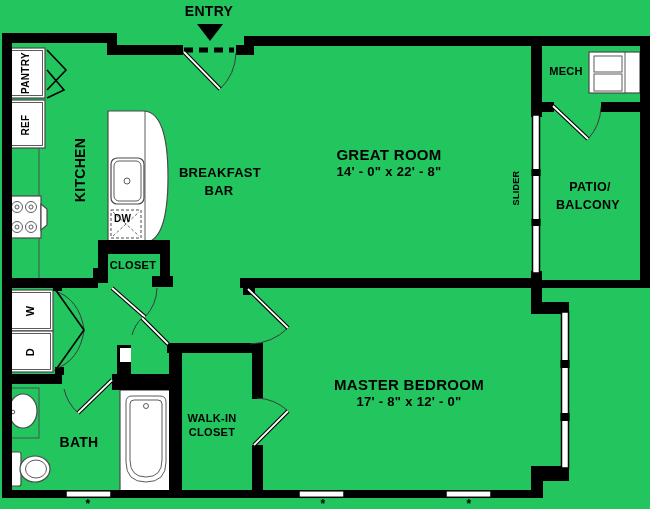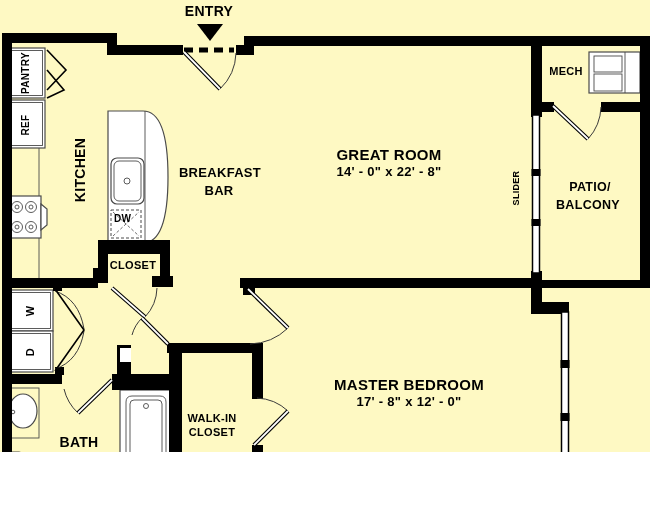--- a/index.html
+++ b/index.html
@@ -1,16 +1,16 @@
 <!DOCTYPE html>
 <html><head>
 <meta charset="utf-8">
 <style>
   html,body{margin:0;padding:0;background:#fff;}
-  .stage{position:relative;width:650px;height:452px;background:#fef9c3;overflow:hidden;}
+  .stage{position:relative;width:650px;height:509px;background:#22c55e;overflow:hidden;}
   svg text{font-family:"Liberation Sans","DejaVu Sans",sans-serif;font-weight:bold;fill:#000;letter-spacing:.3px;}
   .wall{fill:#000;stroke:none;}
   .fx{fill:#fff;stroke:#4a4a4a;stroke-width:1.2;}
   .fxthin{fill:none;stroke:#4a4a4a;stroke-width:.9;}
   .leaf{stroke:#000;stroke-width:4;fill:none;}
   .leafcore{stroke:#fff;stroke-width:1.8;fill:none;}
   .arc{stroke:#3a3a3a;stroke-width:1;fill:none;}
   .chev{stroke:#000;stroke-width:1.6;fill:none;stroke-linejoin:miter;}
   .win{fill:#fff;stroke:#000;stroke-width:1.5;}
 </style>

